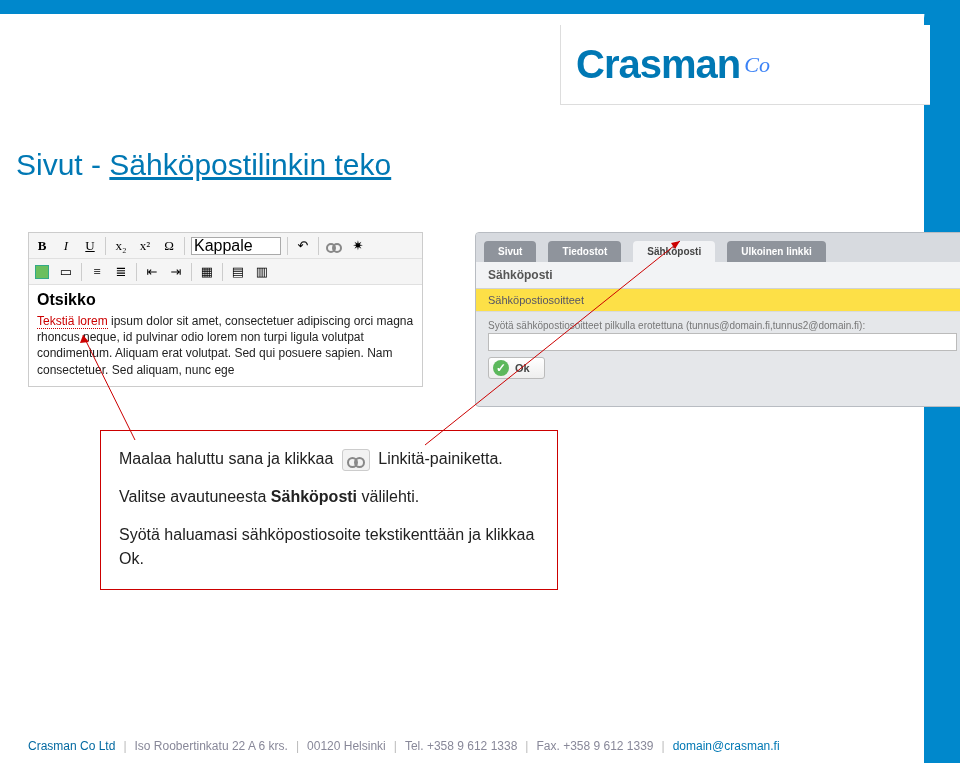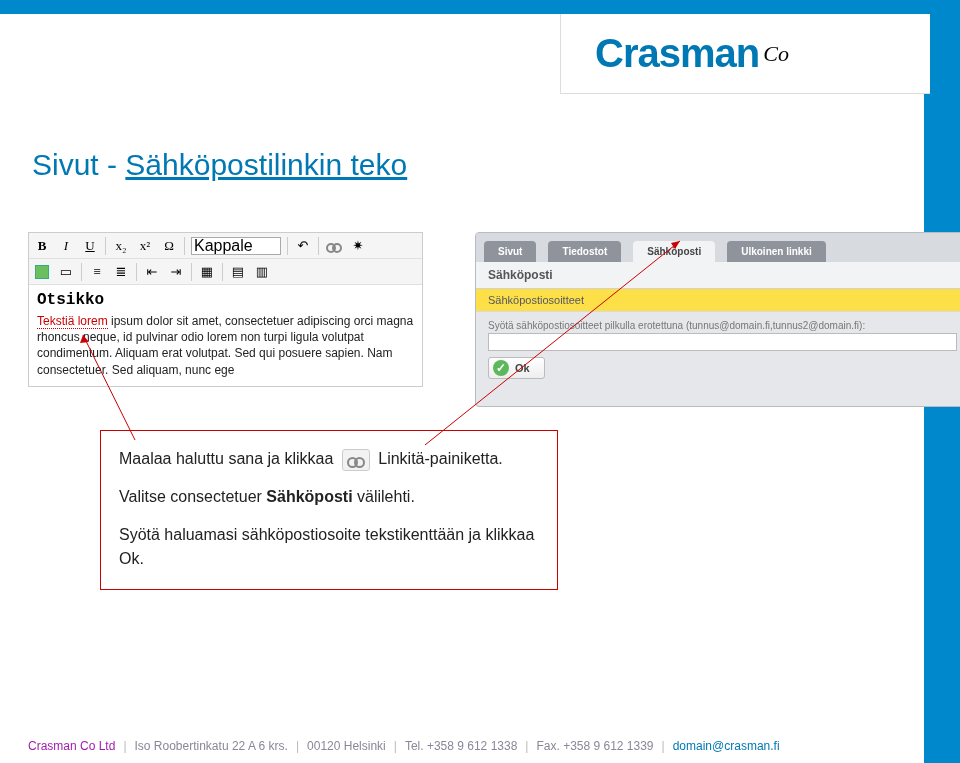--- a/index.html
+++ b/index.html
@@ -24,51 +24,51 @@
   .header-blue {
     position: absolute;
     top: 0;
     left: 0;
     height: 14px;
     width: 100%;
     background: #0088cc;
   }
   .logo-box {
     position: absolute;
-    top: 14px;
+    top: 25px;
     left: 560px;
     width: 370px;
     height: 80px;
     background: #fff;
     z-index: 2;
     border-left: 1px solid #ddd;
     border-bottom: 1px solid #ddd;
     display: flex;
     align-items: center;
-    padding-left: 34px;
+    padding-left: 15px;
   }
   .logo-main {
     font-family: Arial, sans-serif;
     font-weight: bold;
     font-size: 40px;
     color: #0078b4;
     letter-spacing: -1px;
   }
   .logo-sub {
     font-family: Georgia, serif;
     font-style: italic;
     font-size: 22px;
-    color: #000000;
+    color: #3b82f6;
     margin-left: 4px;
     vertical-align: super;
   }
   .page-title {
     position: absolute;
     top: 148px;
-    left: 32px;
+    left: 16px;
     font-family: Verdana, sans-serif;
     font-size: 30px;
     color: #0078b4;
   }
   .page-title .link-part {
     text-decoration: underline;
   }
   
   .editor-panel {
     position: absolute;
@@ -121,21 +121,21 @@
     border:2px solid #888; border-radius:50%;
   }
   .tb-icon-link::after {
     content:""; position:absolute; right:1px; top:3px; width:6px; height:6px;
     border:2px solid #888; border-radius:50%;
   }
   .editor-heading {
     font-weight: bold;
     font-size: 16px;
     padding: 6px 8px 4px;
-    font-family: Liberation Mono, monospace;
+    font-family: Liberation Sans, sans-serif;
   }
   .editor-body {
     font-size: 12px;
     font-family: Arial, sans-serif;
     padding: 0 8px;
     line-height: 1.35;
     color: #222;
   }
   .editor-body .highlight {
     color: #c00;
@@ -264,21 +264,21 @@
     bottom: 10px;
     left: 28px;
     right: 50px;
     font-size: 12px;
     color: #889;
     display: flex;
     gap: 8px;
     align-items: center;
     white-space: nowrap;
   }
-  .footer .company { color:#a21caf; }
+  .footer .company { color:#0369a1; }
   .footer .sep { color:#bbb; }
   .footer .email { color:#0078b4; }
 </style>
 </head>
 <body>
 
 <div class="header-blue"></div>
 <div class="right-blue-bar"></div>
 
 <div class="logo-box">
@@ -360,21 +360,21 @@
   <polygon points="260,6 251,8 255,14" fill="#c00"></polygon>
 </svg>
 
 <div class="instruction-box">
   <p>
     <span>Maalaa haluttu sana ja klikkaa</span>
     <span class="link-pill"></span>
     <span>Linkitä-painiketta.</span>
   </p>
   <p>
-    <span>Valitse consectetuer </span><span class="bold">Sähköposti</span><span> välilehti.</span>
+    <span>Valitse avautuneesta </span><span class="bold">Sähköposti</span><span> välilehti.</span>
   </p>
   <p>Syötä haluamasi sähköpostiosoite tekstikenttään ja klikkaa Ok.</p>
 </div>
 
 <div class="footer">
   <span class="company">Crasman Co Ltd</span>
   <span class="sep">|</span>
   <span>Iso Roobertinkatu 22 A 6 krs.</span>
   <span class="sep">|</span>
   <span>00120 Helsinki</span>

